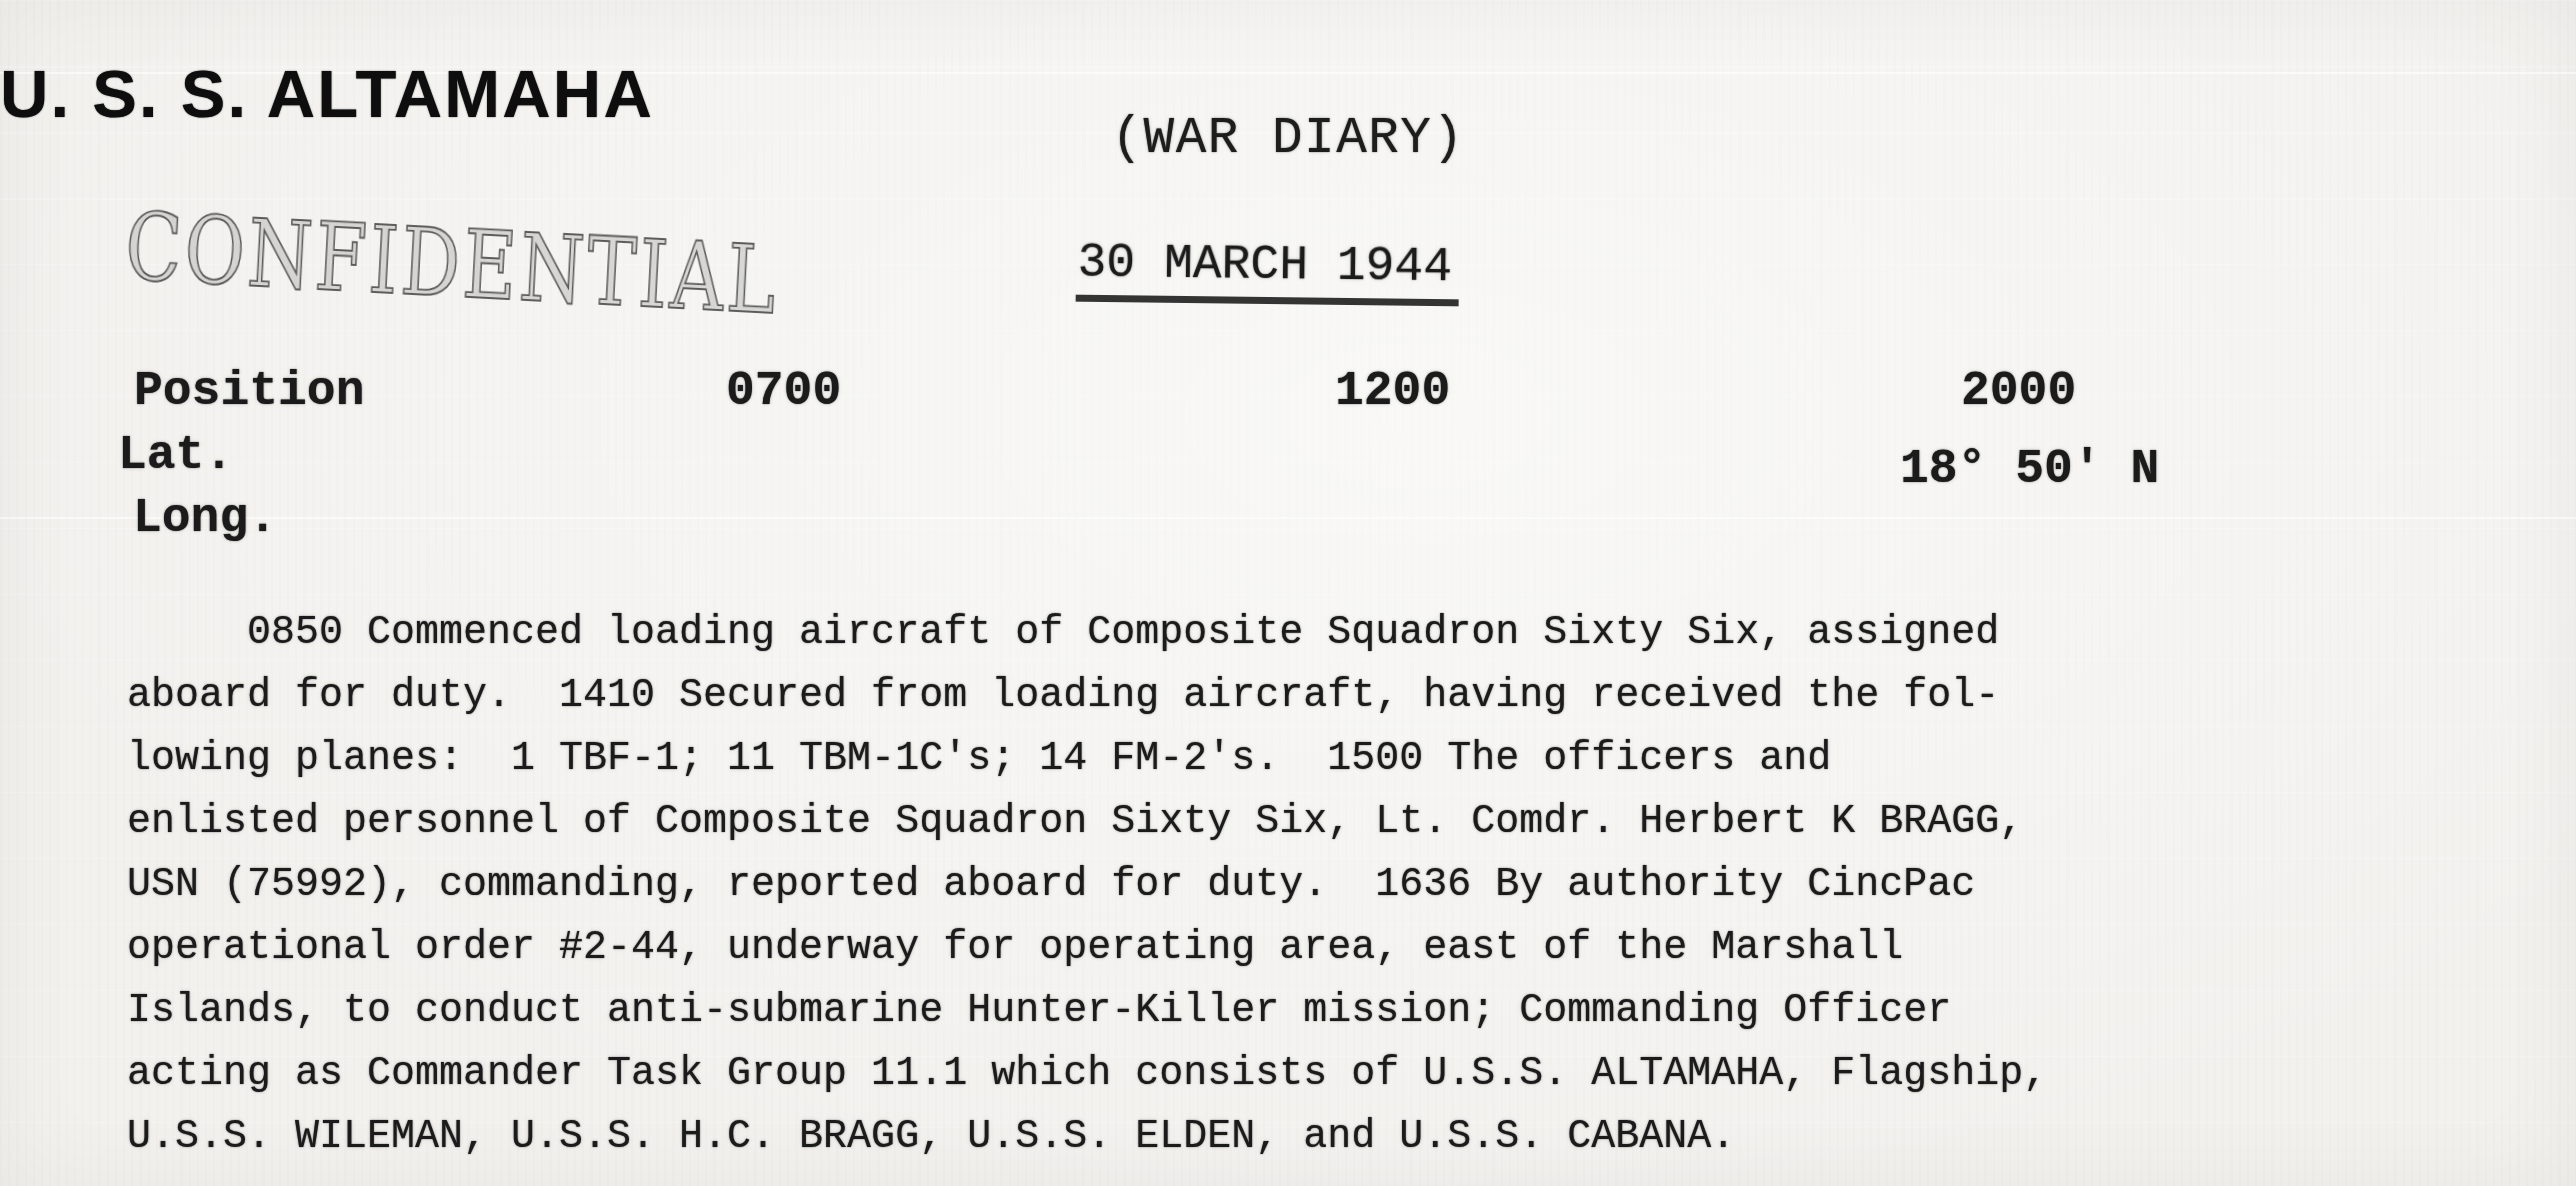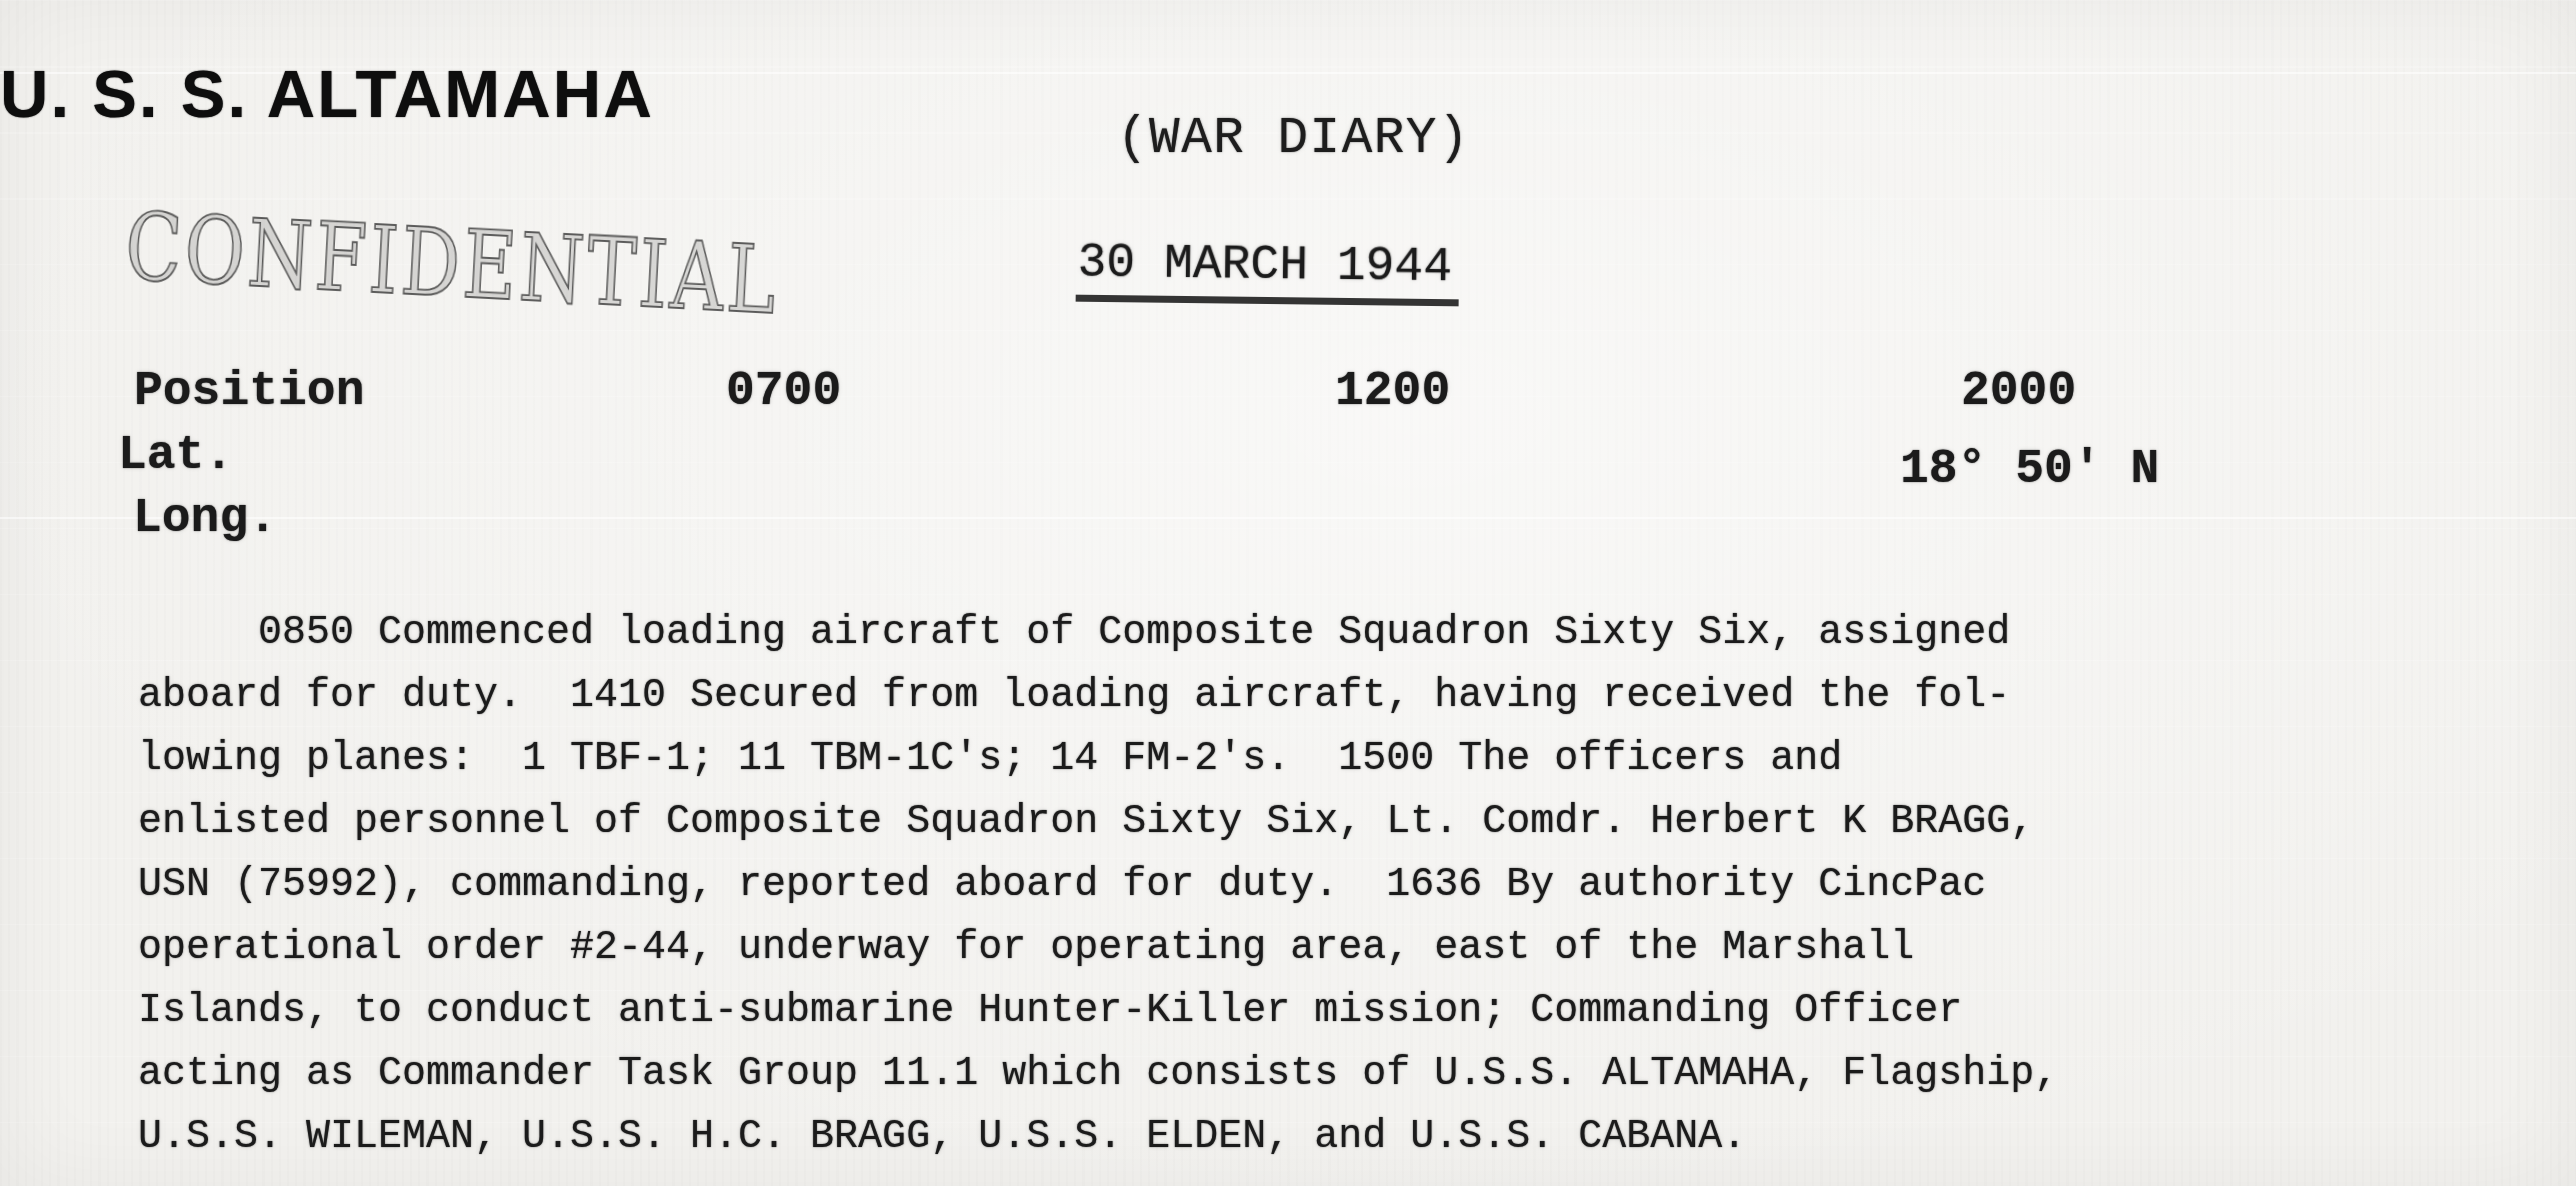--- a/index.html
+++ b/index.html
@@ -12,21 +12,20 @@
       repeating-linear-gradient(180deg, rgba(255,255,255,0.20) 0 1.5px, rgba(0,0,0,0) 1.5px 66px),
       repeating-linear-gradient(90deg, rgba(0,0,0,0.012) 0 2.2px, rgba(0,0,0,0) 2.2px 8.2px),
       #f2f1ee;
     box-shadow: inset 0 0 89px rgba(0,0,0,0.045);
     color:#1b1b1b;
     font-family:"Liberation Mono", monospace;
   }
   .ink{
     text-shadow: 0 0 1.5px rgba(15,15,15,0.65), 0 0 5.2px rgba(15,15,15,0.10);
     filter: blur(0.3px);
-    padding-left: 11px;
   }
   .ship-title{
     position:absolute; left:0; right:0; top:40px;
     text-align:left;
     font-family:"Liberation Sans", sans-serif;
     font-weight:700;
     font-size:67px; line-height:1;
     letter-spacing:2.2px;
     color:#0e0e0e;
     text-shadow:0 0 1.5px rgba(10,10,10,0.7);

